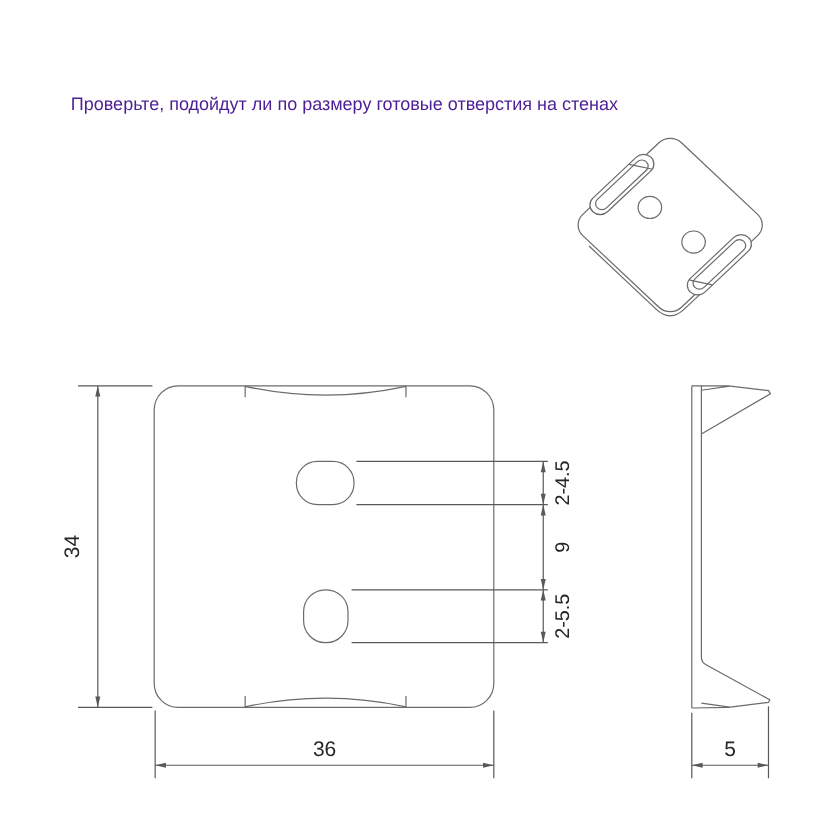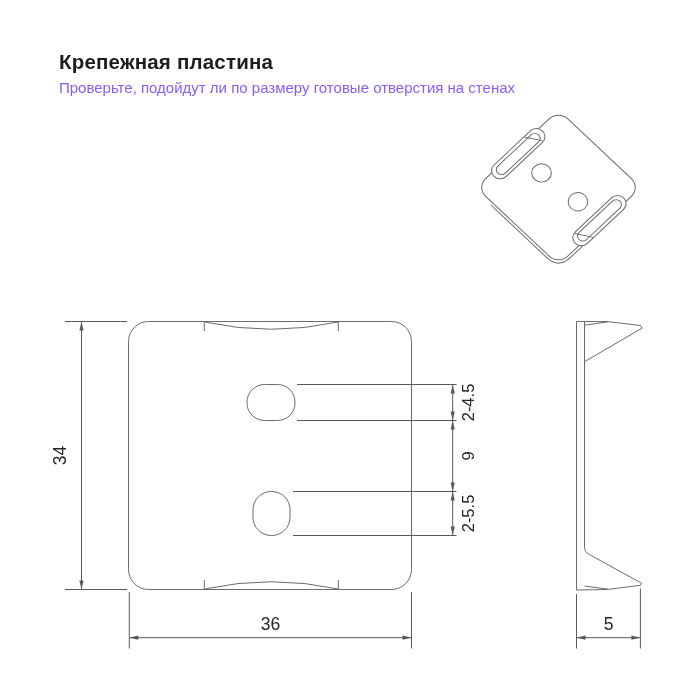--- a/index.html
+++ b/index.html
@@ -1,37 +1,36 @@
 <!DOCTYPE html>
 <html style="--line-color: #6b6b6b; --dim-color: #595959; --label-color: #262626;"><head>
 <meta charset="utf-8">
 <style>
   html,body{margin:0;padding:0;background:#fff;}
   .page{position:relative;width:700px;height:700px;background:#fff;overflow:hidden;
         font-family:"Liberation Sans","DejaVu Sans",sans-serif;}
   .title{position:absolute;left:59px;top:50px;margin:0;font-size:20.5px;font-weight:bold;
          letter-spacing:.2px;color:#1d1d1d;}
   .desc{position:absolute;left:59px;top:77px;margin:0;font-size:15px;line-height:21.5px;
-        color:#8b5cf6;width:470px;}
+        color:#4c1d95;width:470px;}
   .desc span{display:block;}
   svg.drawing{position:absolute;left:0;top:0;}
   .ln{fill:none;stroke:var(--line-color,#6b6b6b);stroke-width:1;}
   .lnf{fill:#fff;stroke:var(--line-color,#6b6b6b);stroke-width:1;}
   .dimln{fill:none;stroke:var(--dim-color,#595959);stroke-width:1;}
   .arr{fill:var(--dim-color,#4c4c4c);stroke:none;}
   .dimtxt{fill:var(--label-color,#262626);font-size:17.5px;
           font-family:"Liberation Sans","DejaVu Sans",sans-serif;}
   .dimtxt.sm{font-size:16.5px;}
 </style>
 </head>
 <body>
 
 <div class="page">
 
-  <h1 class="title">Крепежная пластина</h1>
 
   <p class="desc">
     <span>Проверьте, подойдут ли по размеру готовые отверстия на стенах</span>
   </p>
 
   <svg class="drawing" width="700" height="700" viewBox="0 0 700 700">
 
     <g>
       <g transform="translate(558.5,187.5) scale(1.02,0.96) rotate(-45)">
         <path class="ln" d="M -59.8 -34 L -59.8 43.5 Q -59.8 59.8 -43.5 59.8 L 34 59.8"></path>

